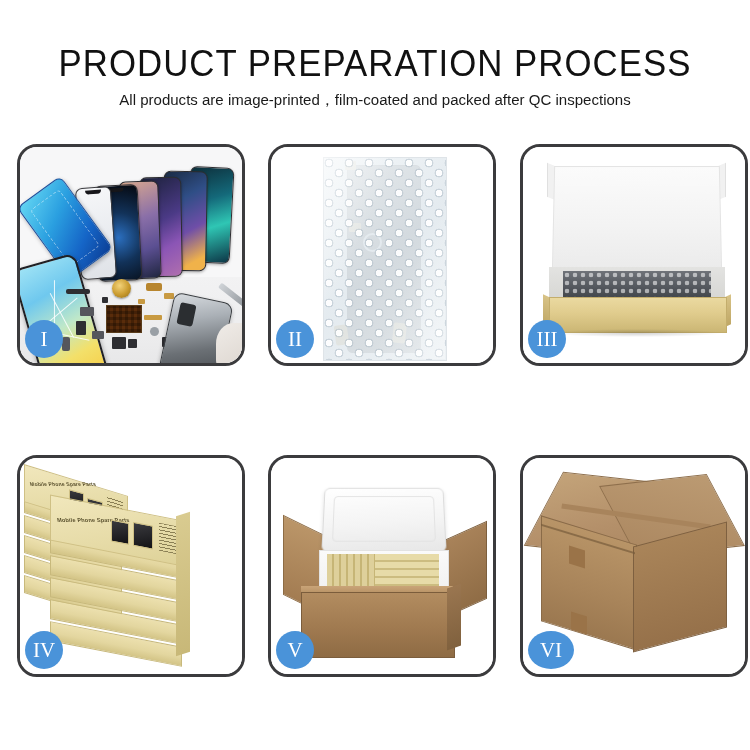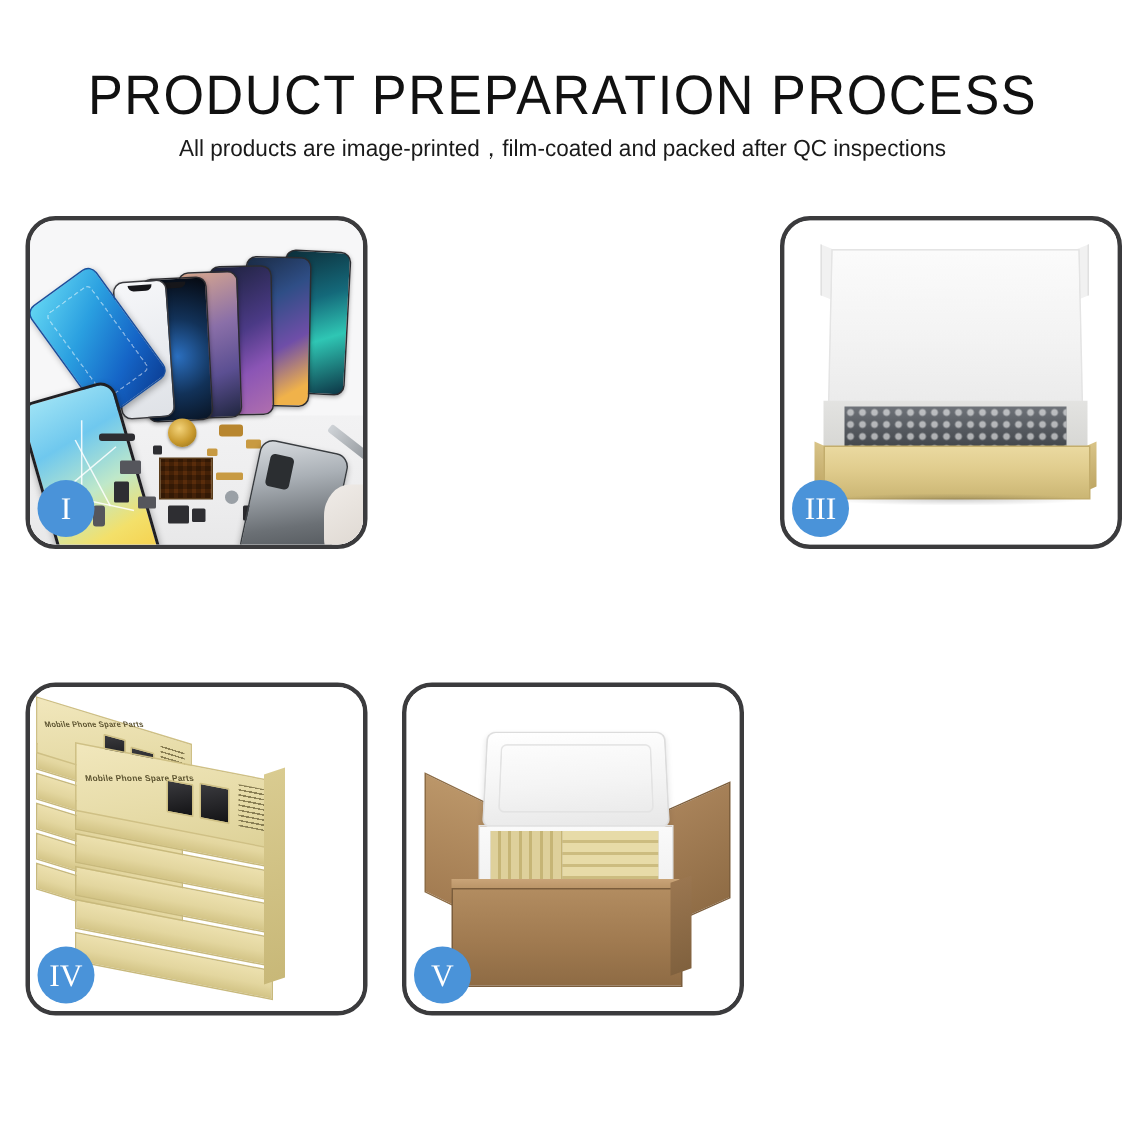--- a/index.html
+++ b/index.html
@@ -482,20 +482,37 @@
       <i class="part" style="left:82px;top:150px;width:6px;height:6px;"></i>
       <i class="part gold" style="left:118px;top:152px;width:7px;height:5px;"></i>
 
       <div class="p1-housing"></div>
       <div class="p1-tool"></div>
       <div class="p1-hand"></div>
     </div>
     <div class="badge">I</div>
   </div>
 
+  <div class="panel r0 c1">
+    <div class="panel-stage">
+      <div class="p2-bg"></div>
+      <div class="p2-part"></div>
+      <div class="p2-flexcol"></div>
+      <div class="p2-ring"></div>
+      <div class="p2-tapeA"></div>
+      <div class="p2-tapeB"></div>
+      <div class="p2-tapeC"></div>
+      <div class="p2-tapeD"></div>
+      <div class="p2-bag">
+        <div class="p2-bubbles"></div>
+      </div>
+      <div class="p2-sheen"></div>
+    </div>
+    <div class="badge">II</div>
+  </div>
 
   <div class="panel r0 c2">
     <div class="panel-stage">
       <div class="p3-bg"></div>
       <div class="p3-lidflapL"></div>
       <div class="p3-lidflapR"></div>
       <div class="p3-lidback"></div>
       <div class="p3-boxtop"></div>
       <div class="p3-foamin"></div>
       <div class="p3-boxsideL"></div>
@@ -552,14 +569,28 @@
         <i class="p5-goldrow" style="left:0;width:48px;"></i>
         <i class="p5-goldrow2" style="left:48px;width:64px;"></i>
       </div>
       <div class="p5-frontTop"></div>
       <div class="p5-front"></div>
       <div class="p5-sideR"></div>
     </div>
     <div class="badge">V</div>
   </div>
 
+  <div class="panel r1 c2">
+    <div class="panel-stage">
+      <div class="p6-bg"></div>
+      <div class="p6-top"></div>
+      <div class="p6-topB"></div>
+      <div class="p6-seam"></div>
+      <div class="p6-left"></div>
+      <div class="p6-right"></div>
+      <div class="p6-flapline"></div>
+      <div class="p6-tapeA"></div>
+      <div class="p6-tapeB"></div>
+    </div>
+    <div class="badge wide">VI</div>
+  </div>
 
 </div>
 
 </body></html>

